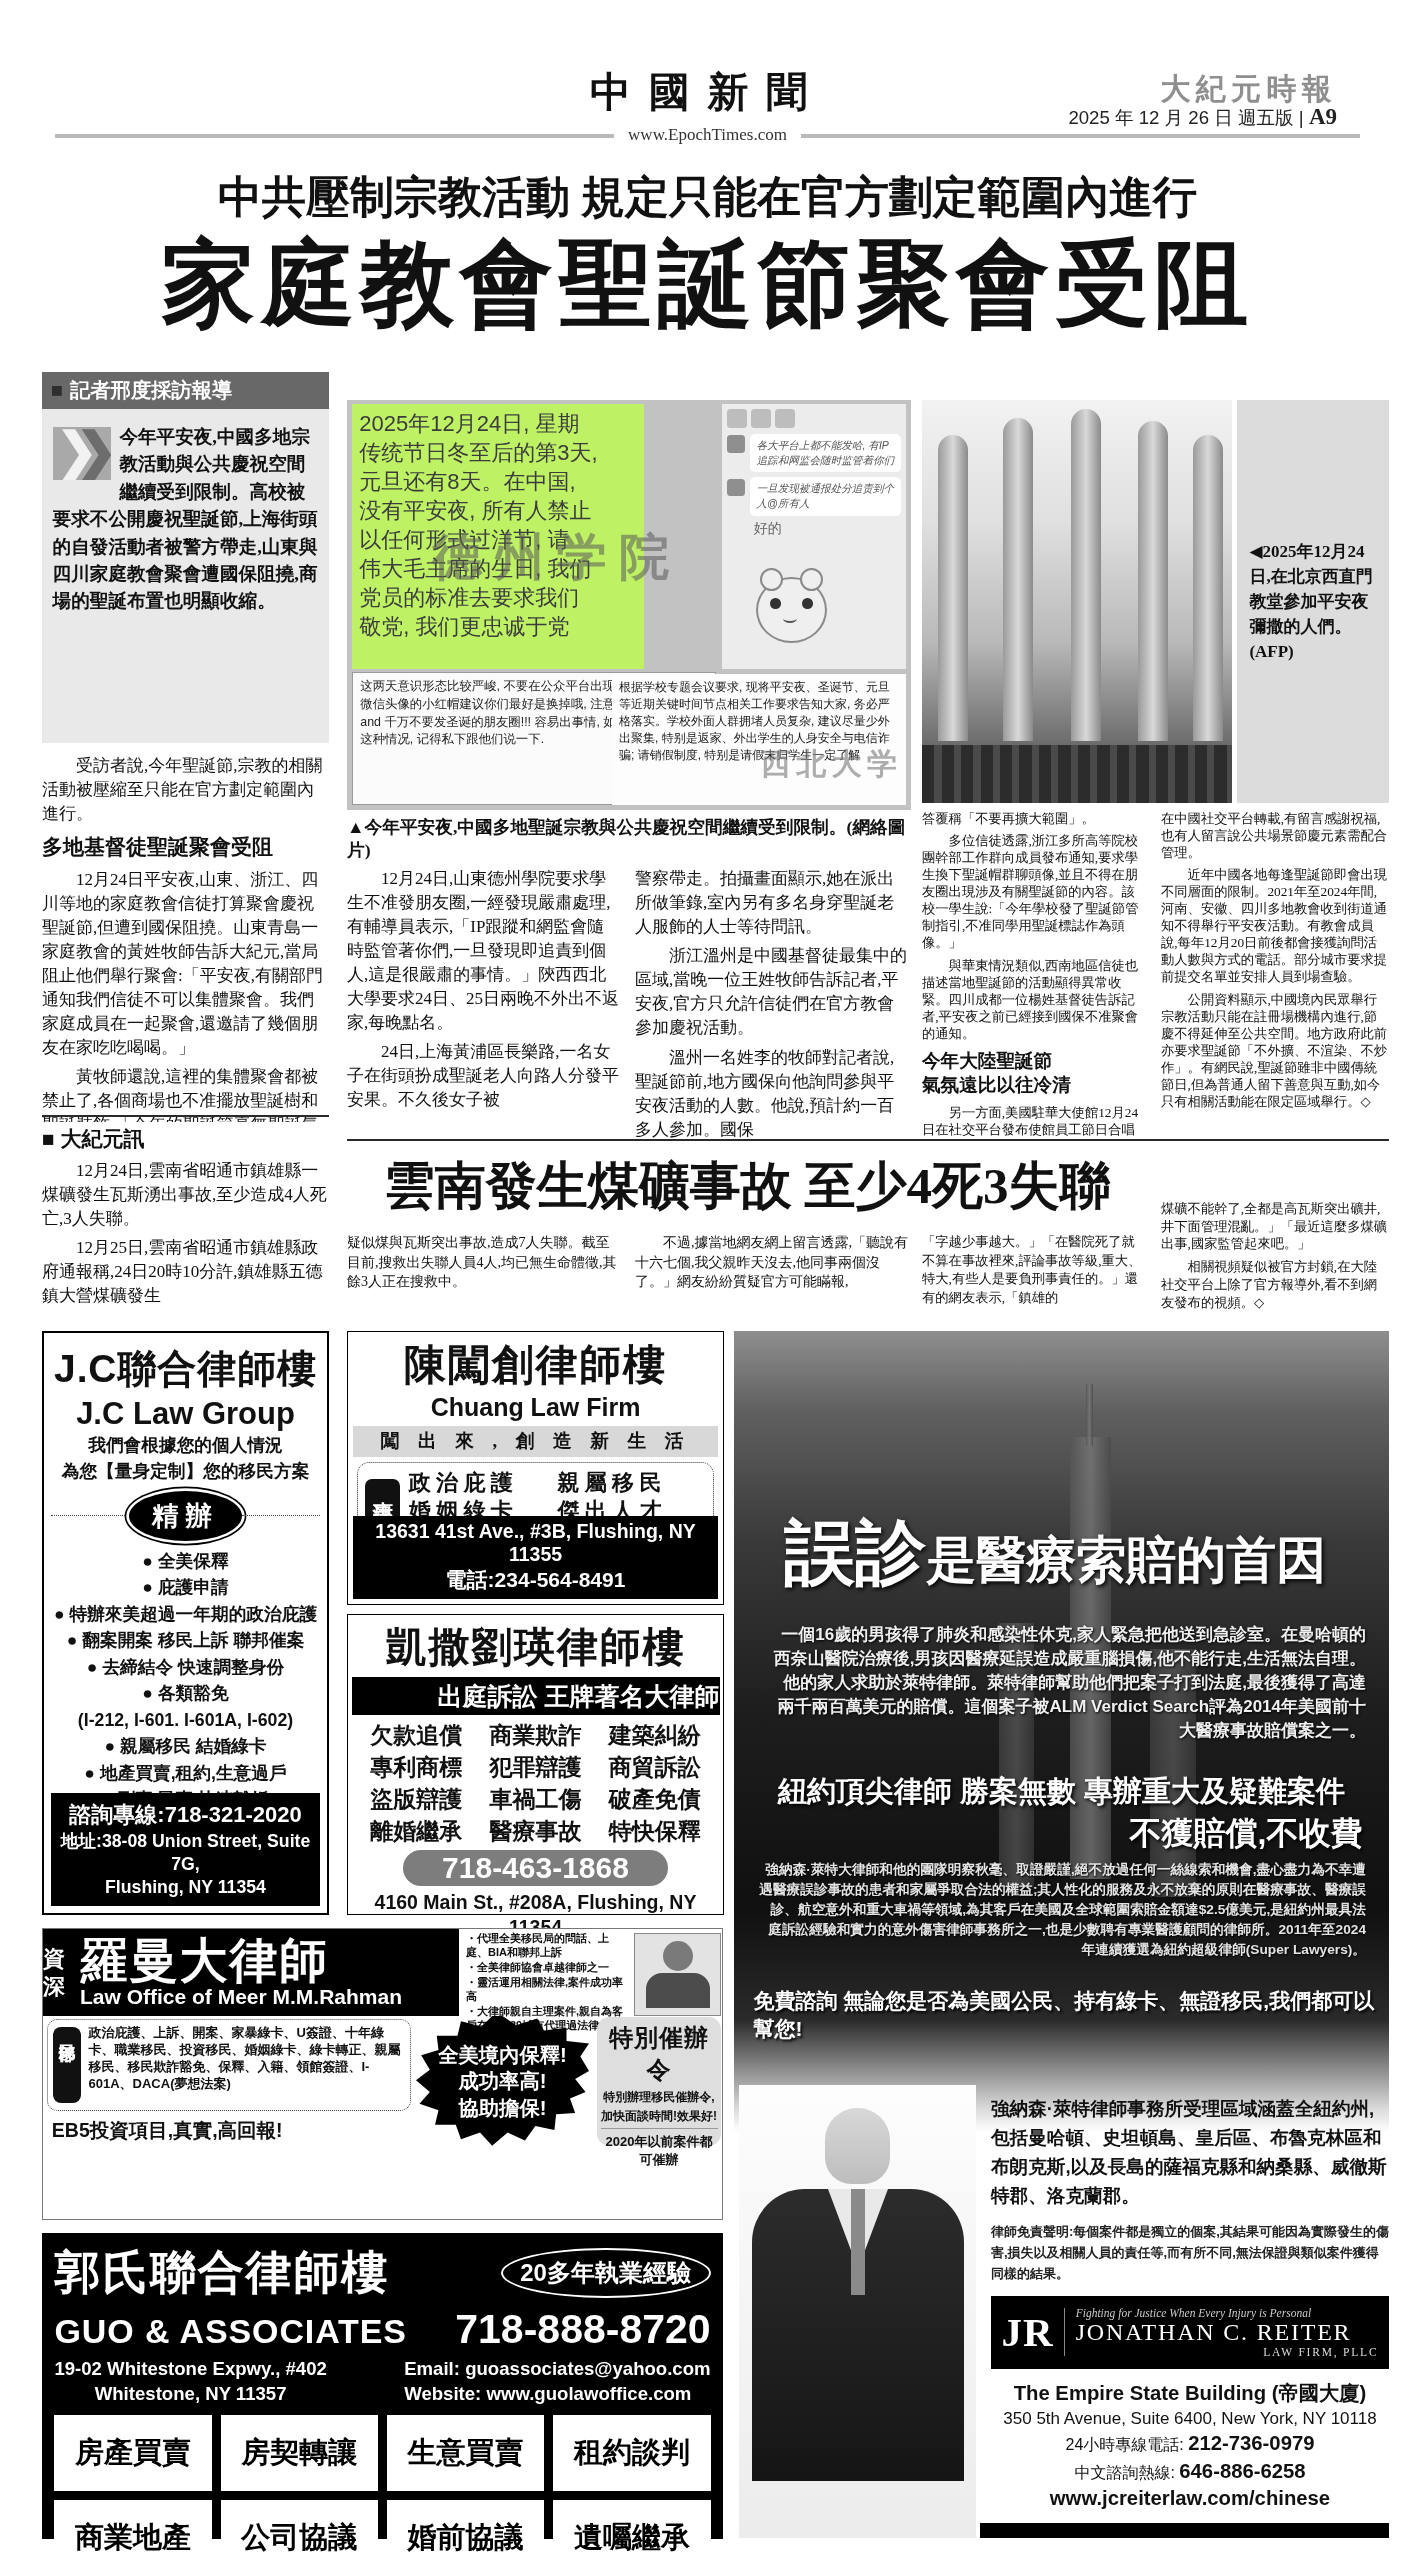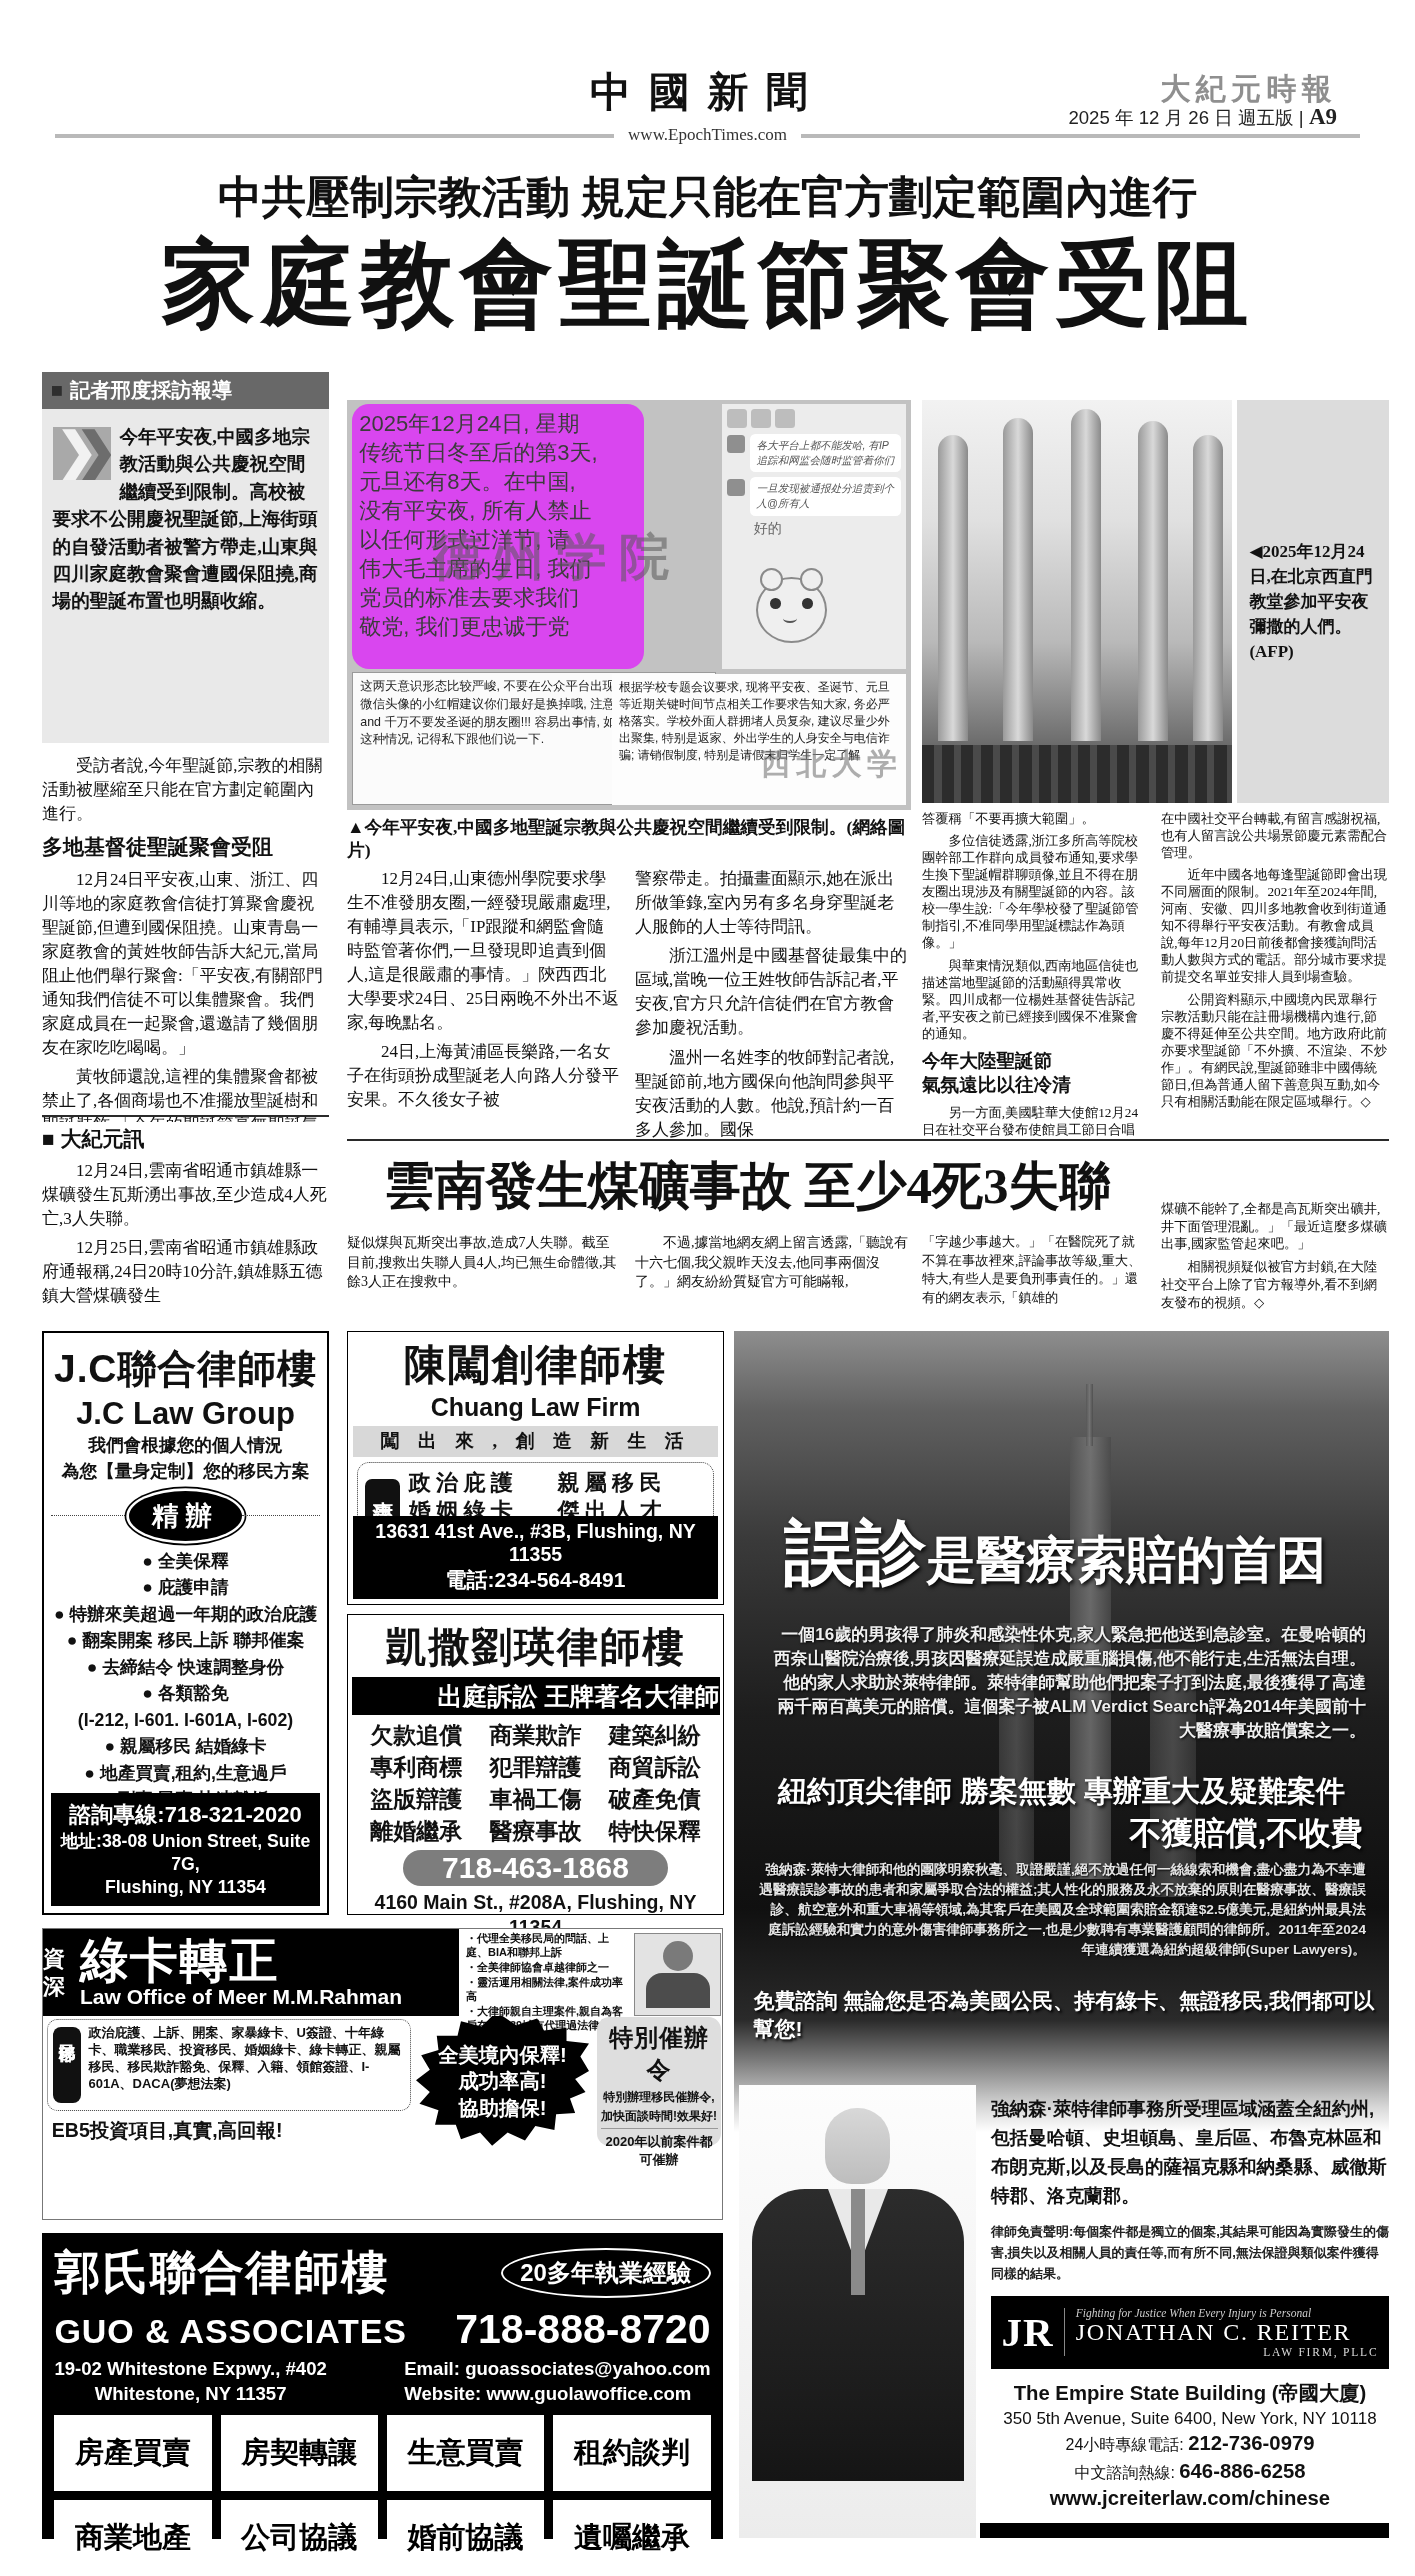--- a/index.html
+++ b/index.html
@@ -30,21 +30,21 @@
   .lead-arrow .c1,.lead-arrow .c2{position:absolute;top:-3.5px;font-size:50px;font-weight:bold;line-height:57px;}
   .lead-arrow .c1{left:3.5px;color:#f2f2f2;}
   .lead-arrow .c2{left:23px;color:#6d6d6d;}
   .lead-text{font-size:18.6px;line-height:27.4px;font-weight:bold;}
   .colflow{line-height:24px;font-size:17px;}
   .col-sm{font-size:13.3px;line-height:17px;}
   .subhead{font-size:21px;font-weight:bold;text-indent:0;margin:8.8px 0;}
   .subhead-sm{font-size:18.6px;line-height:24px;font-weight:bold;text-indent:0;margin:7px 0;}
   
   .chat-img{left:347px;top:400px;width:564px;height:410px;background:#c2c2c2;overflow:hidden;}
-  .chat-left{position:absolute;left:5.3px;top:3.5px;width:292px;height:265px;background:#d946ef;padding:5.3px 7px;box-sizing:border-box;border-radius:17px;}
+  .chat-left{position:absolute;left:5.3px;top:3.5px;width:292px;height:265px;background:#bef264;padding:5.3px 7px;box-sizing:border-box;}
   .chat-big{font-size:22px;line-height:29px;color:#3c3c3c;font-family:"Liberation Sans",sans-serif;}
   .chat-note{position:absolute;left:5.3px;top:272px;width:364px;height:133px;background:#fbfbfb;border:0.9px solid #9a9a9a;
              padding:5.3px 7px;box-sizing:border-box;font-size:12.4px;line-height:17.7px;color:#222;font-family:"Liberation Sans",sans-serif;}
   .chat-right{position:absolute;left:375px;top:3.5px;width:184px;height:265px;background:#ececec;padding:5.3px;box-sizing:border-box;
               font-family:"Liberation Sans",sans-serif;}
   .avatars{display:flex;gap:4.4px;margin-bottom:5.3px;}
   .avatars i{width:19.5px;height:19.5px;background:#bdbdbd;border-radius:3.5px;}
   .bubble{background:#fff;border-radius:5.3px;padding:4.4px 6.2px;font-size:10.6px;line-height:15px;color:#555;
           font-style:italic;margin:4.4px 0 4.4px 23px;position:relative;}
   .bubble .av{position:absolute;left:-23px;top:1.8px;width:17.7px;height:17.7px;background:#8f8f8f;border-radius:3.5px;}
@@ -402,21 +402,21 @@
     </div>
     <div class="ka-pill">718-463-1868</div>
     <div class="ka-addr">4160 Main St., #208A, Flushing, NY 11354</div>
     <div class="ka-addr">LIU &amp; SHIELDS LLP(置地大廈樓上)</div>
   </div>
 
   <div class="abs ad rahman">
     <div class="ra-head sans">
       <div class="ra-zishen">資深</div>
       <div>
-        <div class="ra-title">綠卡轉正</div>
+        <div class="ra-title">羅曼大律師</div>
         <div class="ra-sub">Law Office of Meer M.M.Rah­man</div>
       </div>
     </div>
     <div class="ra-bullets">
       <div>・代理全美移民局的問話、上庭、BIA和聯邦上訴</div>
       <div>・全美律師協會卓越律師之一</div>
       <div>・靈活運用相關法律,案件成功率高</div>
       <div>・大律師親自主理案件,親自為客戶在全美39城市代理過法律相關事務</div>
     </div>
     <div class="ra-photo">

